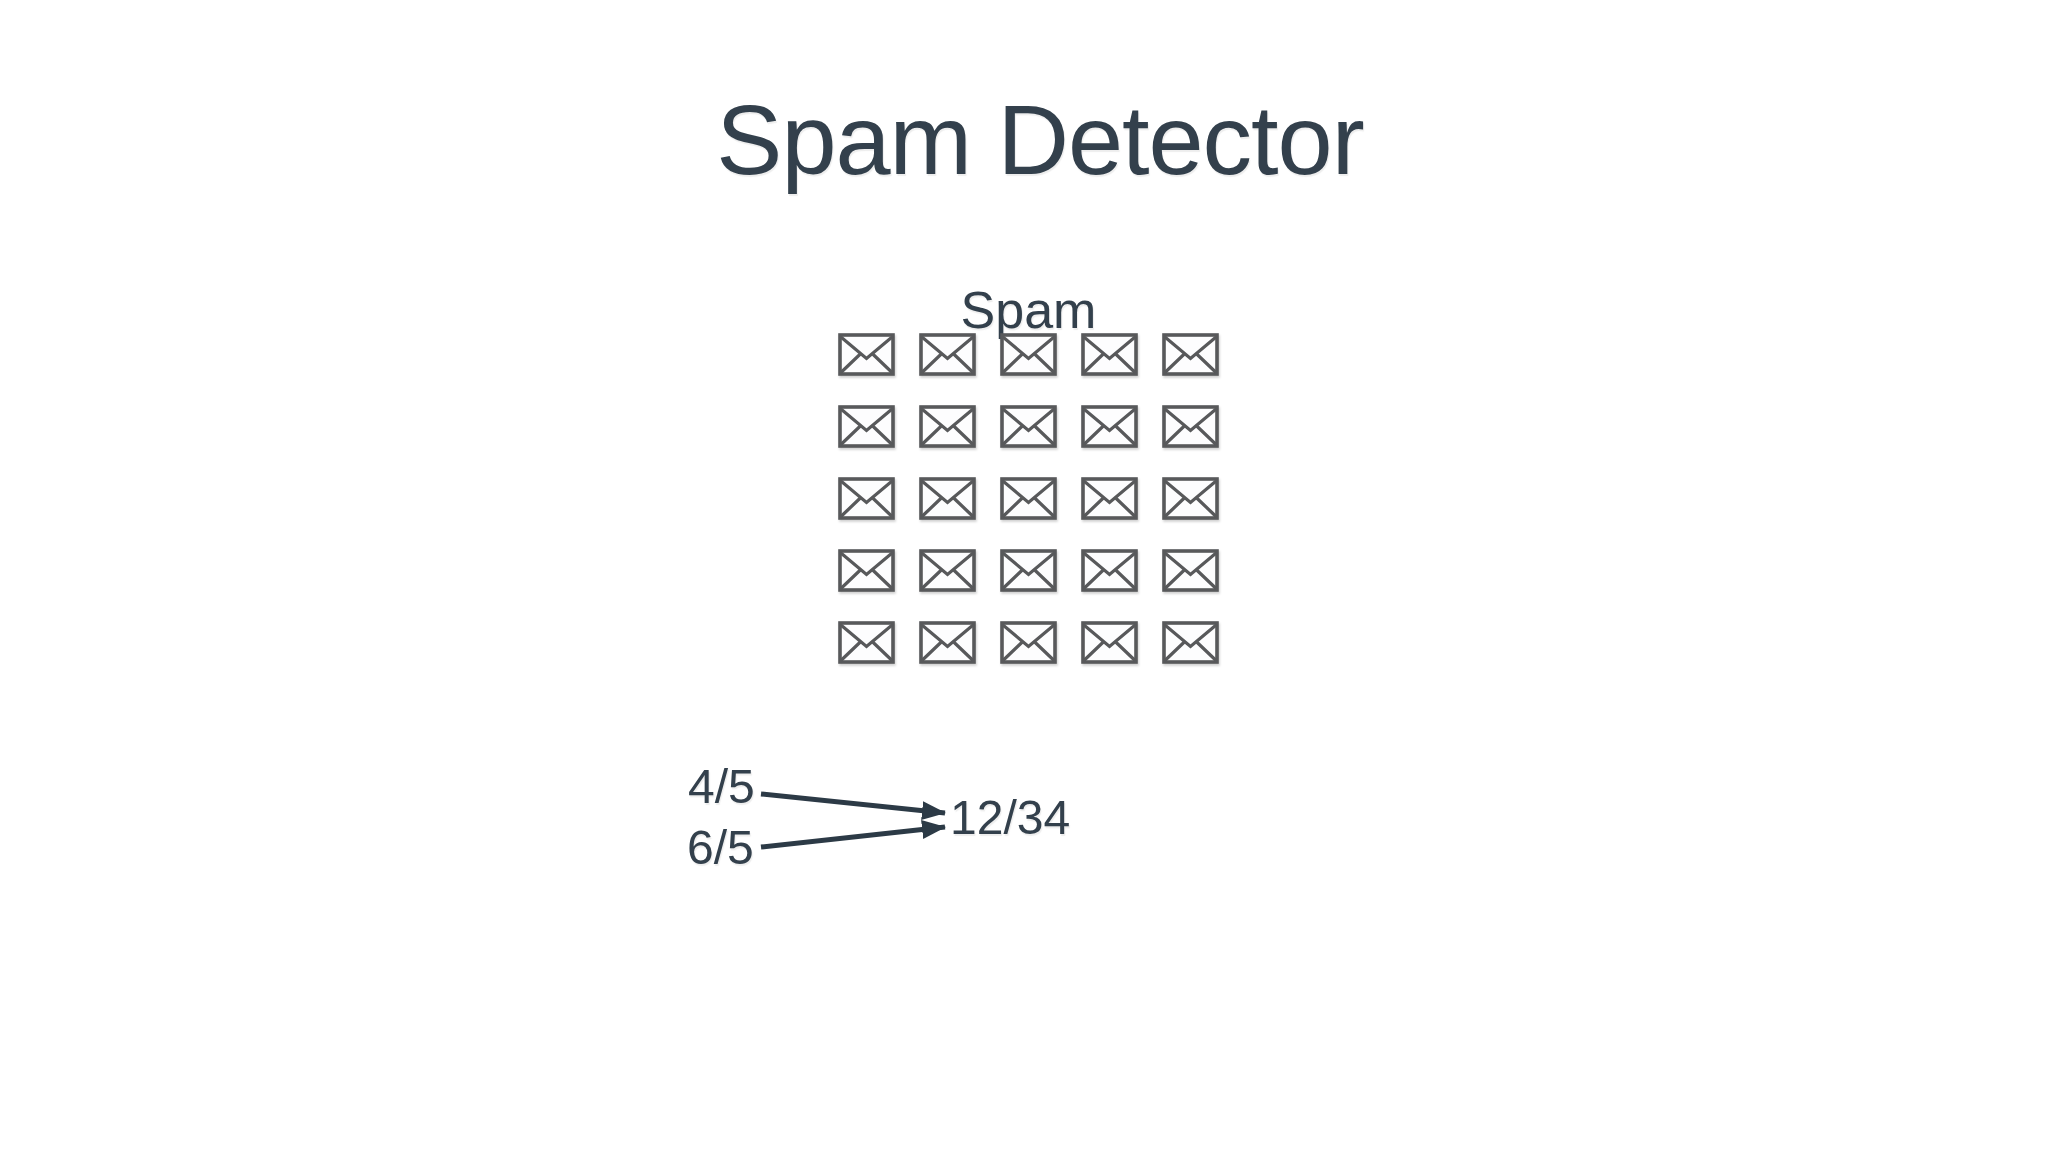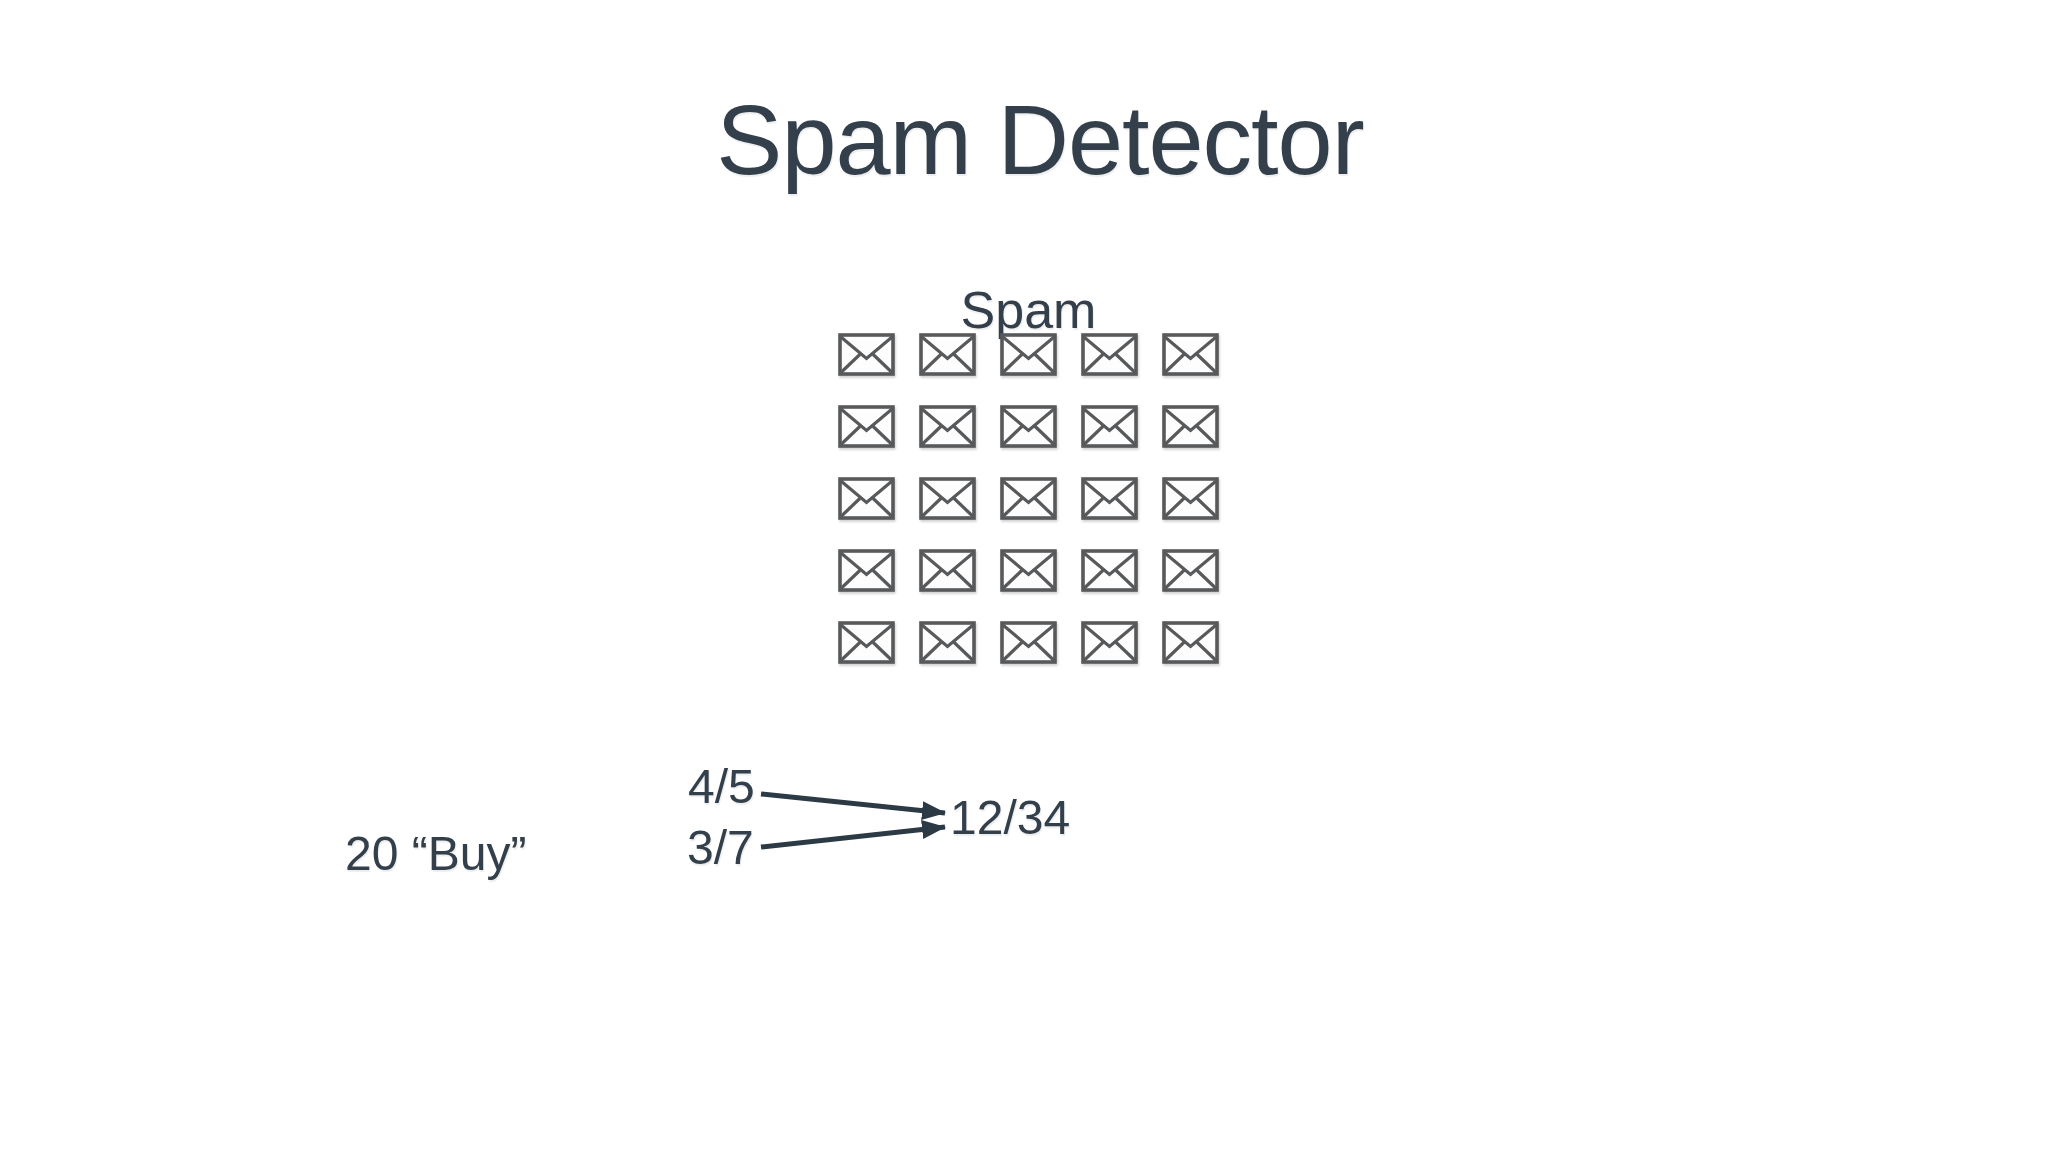--- a/index.html
+++ b/index.html
@@ -281,26 +281,25 @@
 
       <svg class="envelope" viewBox="0 0 57 43" aria-hidden="true">
         <rect class="env-body" x="2" y="2" width="53" height="39"></rect>
         <path class="env-line" d="M3.5 4.5 L28.5 25.5 L53.5 4.5"></path>
         <path class="env-line" d="M4 38.5 L21.8 21.5"></path>
         <path class="env-line" d="M53 38.5 L35.2 21.5"></path>
       </svg>
     </div>
 
   <div class="stats">
-    <div class="stat-line">20 “Buy”</div>
     
   </div>
 
   <div class="fraction frac-buy">4/5</div>
-  <div class="fraction frac-cheap">3/7</div>
+  <div class="fraction frac-cheap">6/5</div>
   <div class="fraction frac-result">12/34</div>
 
   <svg class="arrows" width="2048" height="1152" viewBox="0 0 2048 1152">
     <defs>
       <marker id="ah" markerUnits="userSpaceOnUse" markerWidth="26" markerHeight="22" refX="23" refY="11" orient="auto">
         <polygon points="0,1.5 24,11 0,20.5" fill="#2c3a46"></polygon>
       </marker>
     </defs>
     <line class="arrow-line" x1="761" y1="794" x2="945" y2="813" marker-end="url(#ah)"></line>
     <line class="arrow-line" x1="761" y1="847" x2="945" y2="827" marker-end="url(#ah)"></line>

